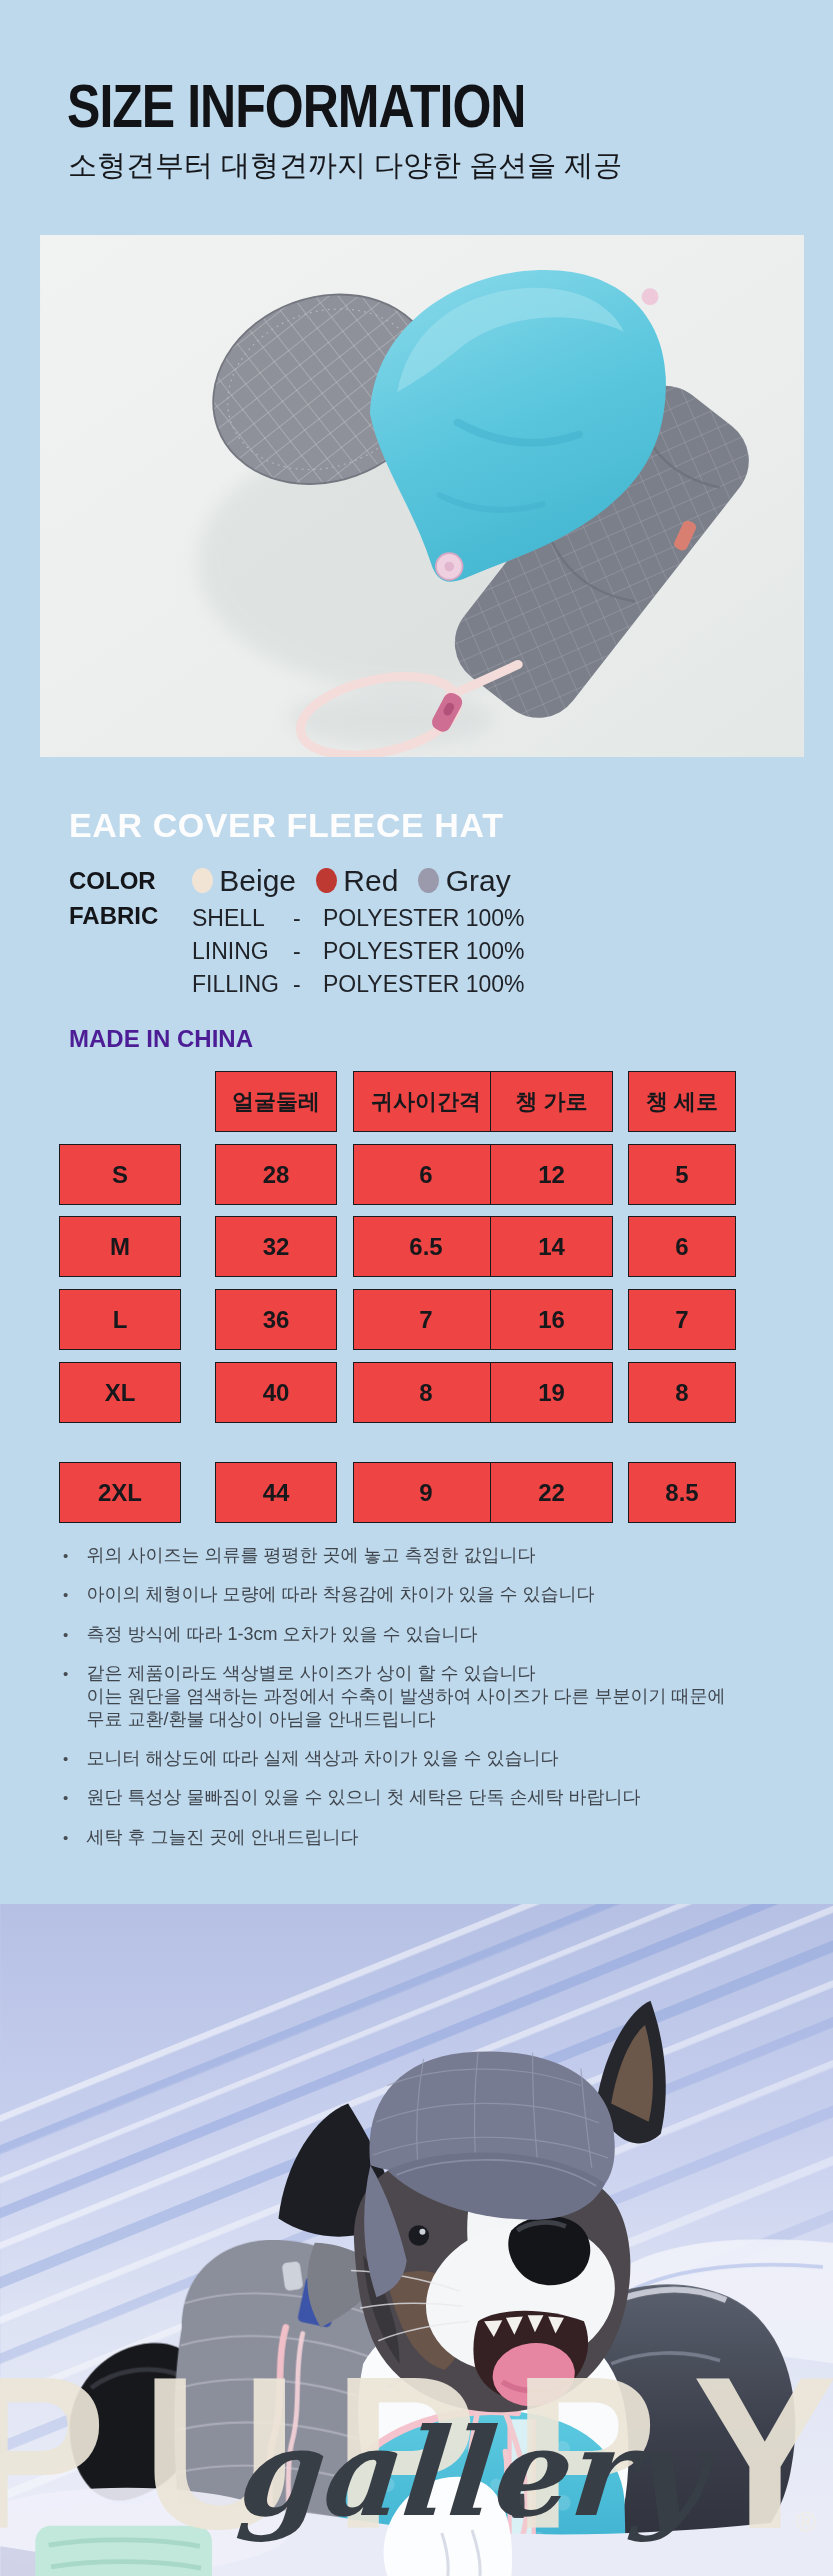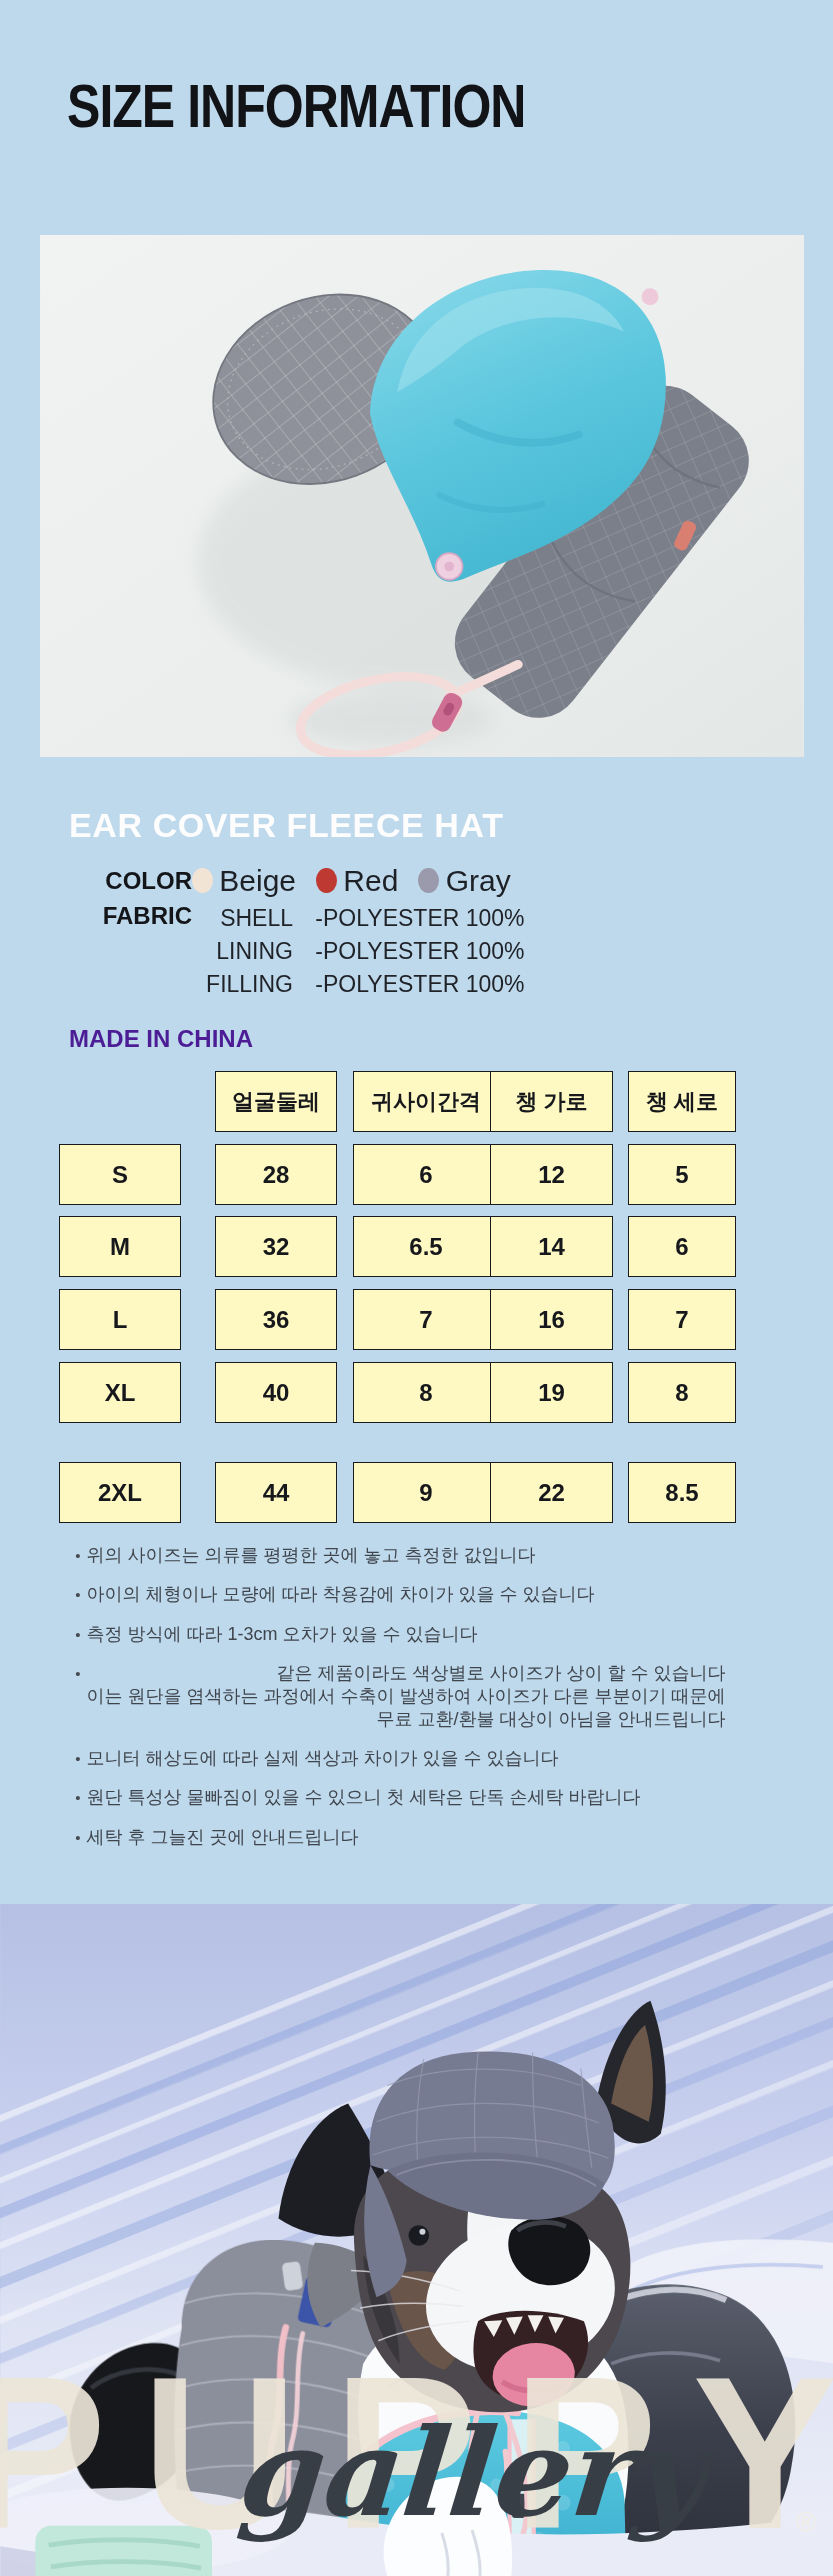--- a/index.html
+++ b/index.html
@@ -44,21 +44,21 @@
   .fabric-line{display:flex;height:33px;align-items:center;font-size:23px;color:#1f2227;}
   .fab-name{width:101px;}
   .fab-dash{width:30px;}
   .fab-val{white-space:nowrap;}
   .made-in{
     position:absolute;left:69px;top:1025px;
     font-size:24px;font-weight:800;color:#4c1d95;white-space:nowrap;
   }
   
   .cell{
-    position:absolute;height:61px;background:#fef9c3;
+    position:absolute;height:61px;background:#ef4444;
     border:1.2px solid #191a1e;box-sizing:border-box;
     display:flex;align-items:center;justify-content:center;
     font-size:24px;font-weight:600;color:#17181c;white-space:nowrap;
   }
   .cell.head{font-size:22px;font-weight:800;}
   .cell.rowlabel{font-weight:800;}
   .c0{left:59px;width:122px;} .c1{left:215px;width:122px;} .c2{left:353px;width:146px;}
   .c3{left:490px;width:123px;} .c4{left:628px;width:108px;}
   .r0{top:1071px;} .r1{top:1144px;} .r2{top:1216px;} .r3{top:1289px;} .r4{top:1362px;} .r5{top:1462px;}
   
@@ -86,23 +86,24 @@
   }
   .script-text{
     position:absolute;left:241px;top:497px;
     font-family:"DejaVu Serif","Liberation Serif",serif;font-style:italic;font-weight:600;
     font-size:121px;color:#383e45;transform:skewX(-6deg);white-space:nowrap;
   }
 </style>
 </head>
 <body>
 
-<div class="page" style="background: rgb(190, 216, 236); text-align: right;">
+<div class="page" style="background: rgb(190, 216, 236);">
 
   <div class="title">SIZE INFORMATION</div>
+  <div class="subtitle">소형견부터 대형견까지 다양한 옵션을 제공</div>
 
   <div class="product-photo">
     <svg viewBox="0 0 1262 863">
       <defs>
         <linearGradient id="photoBg" x1="0" y1="0" x2="1" y2="1">
           <stop offset="0" stop-color="#f1f3f2"></stop>
             <stop offset="0.6" stop-color="#ebeeed"></stop>
             <stop offset="1" stop-color="#e3e7e6"></stop>
         </linearGradient>
         <linearGradient id="fleeceGrad" x1="0" y1="0" x2="0.4" y2="1">

